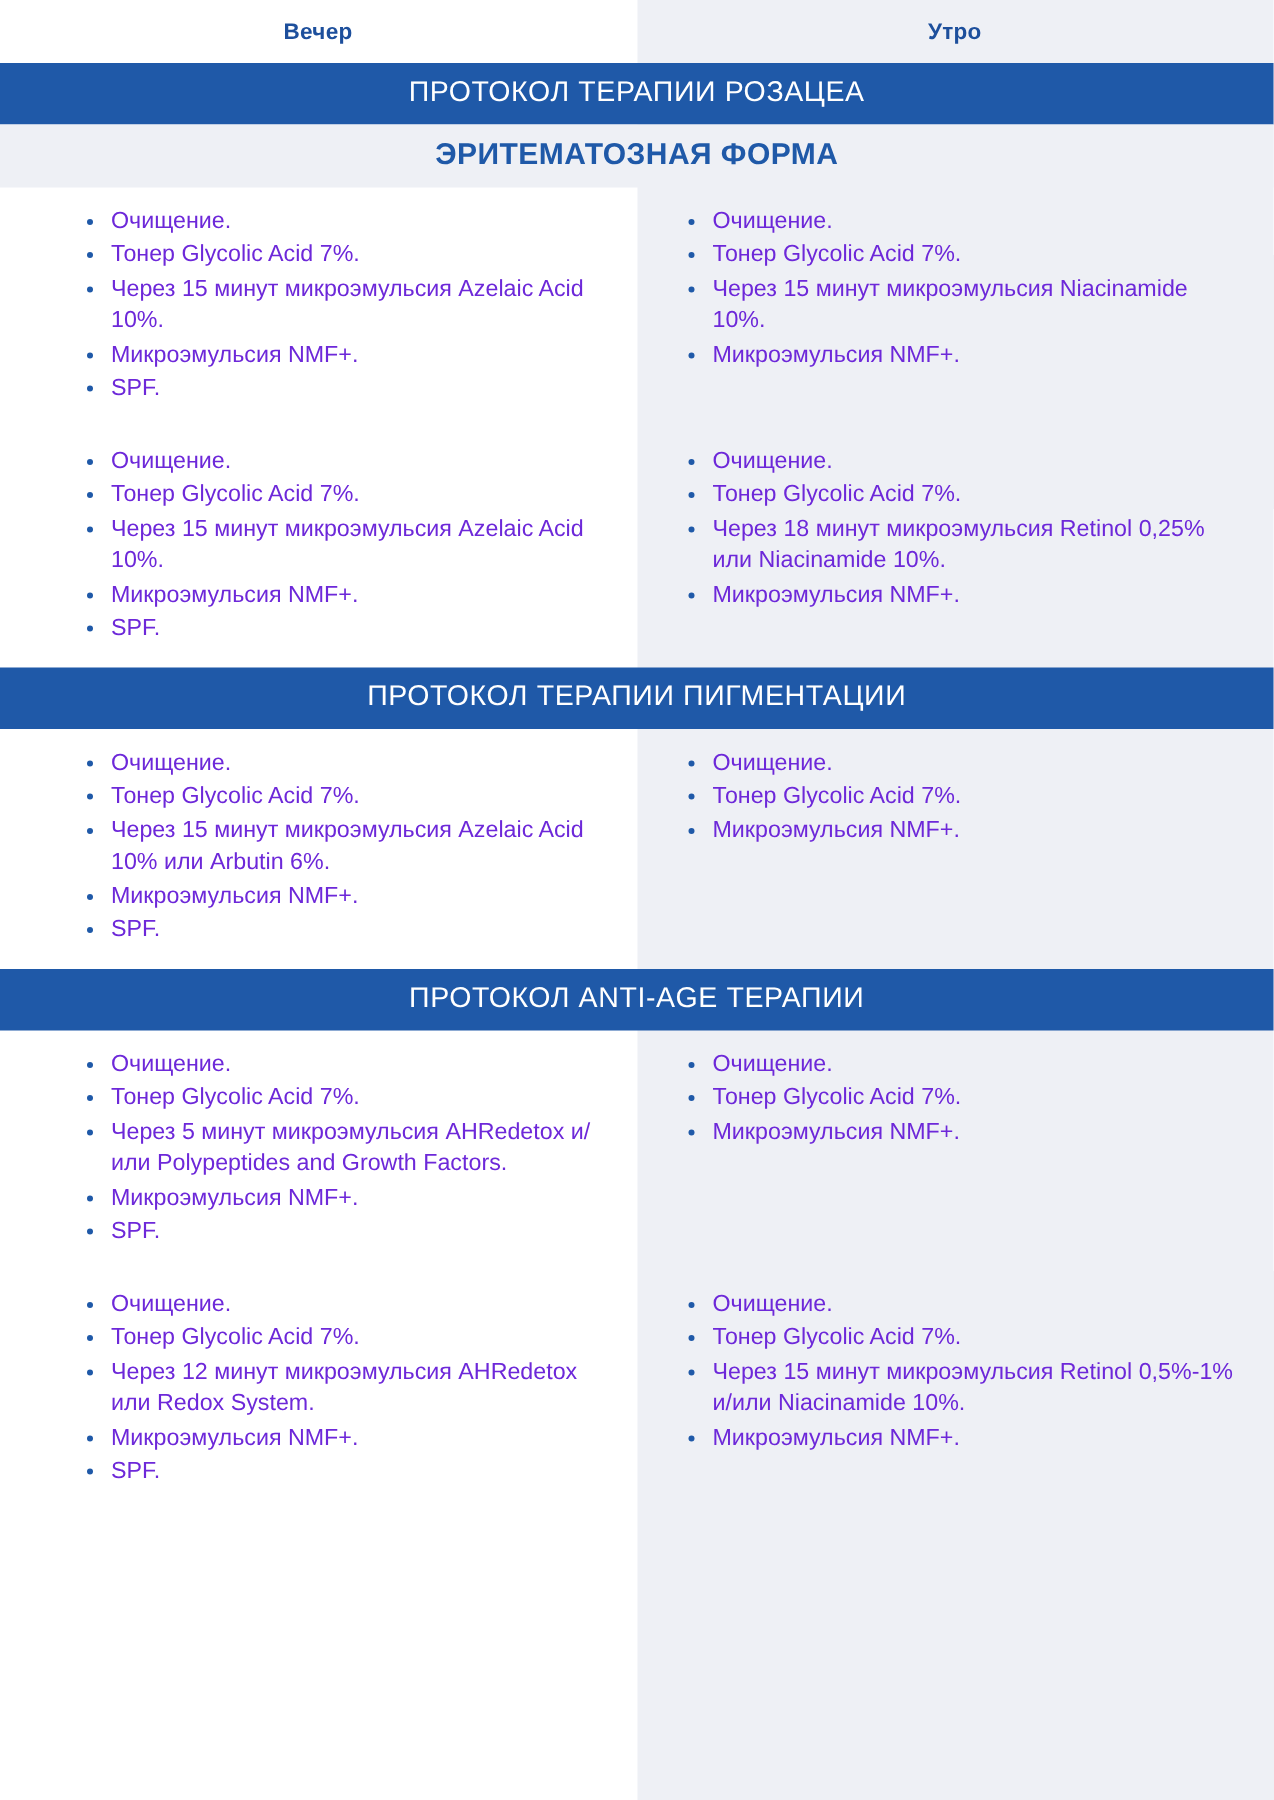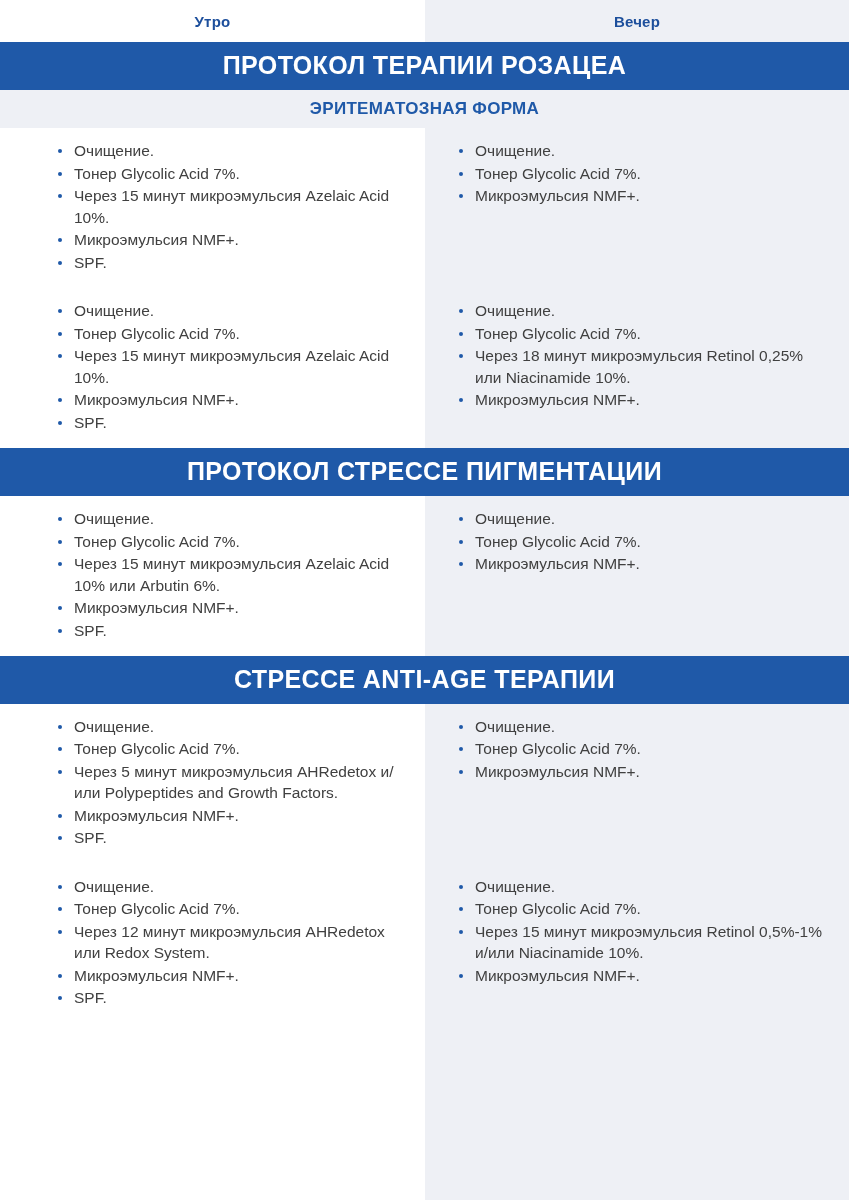--- a/index.html
+++ b/index.html
@@ -49,32 +49,32 @@
     letter-spacing: 0.2px;
   }
   .head-cell.evening {
     flex: 0 0 424px;
   }
   
   .band-blue {
     background: #1f59a8;
     color: #ffffff;
     text-align: center;
-    font-size: 25px;
-    font-weight: bold;
+    font-size: 19px;
+    font-weight: normal;
     letter-spacing: 0.4px;
     padding: 9px 0 10px 0;
     line-height: 1.15;
   }
   
   .band-light {
     background: #eef0f5;
     color: #1f59a8;
     text-align: center;
-    font-size: 17px;
+    font-size: 20px;
     font-weight: bold;
     letter-spacing: 0.3px;
     padding: 9px 0 10px 0;
     line-height: 1.15;
   }
   
   .row {
     display: flex;
     align-items: stretch;
   }
@@ -88,21 +88,21 @@
   }
   ul.steps {
     margin: 0;
     padding: 0;
     list-style: none;
   }
   ul.steps li {
     position: relative;
     font-size: 15.5px;
     line-height: 21.5px;
-    color: #404040;
+    color: #6d28d9;
     padding: 0 16px 0 22px;
     margin-bottom: 1px;
   }
   .col.morning ul.steps li {
     margin-left: 52px;
     padding-right: 30px;
   }
   .col.evening ul.steps li {
     margin-left: 28px;
     padding-right: 22px;
@@ -123,41 +123,42 @@
 </style>
 </head>
 <body>
 
 <div class="sheet">
   <div class="evening-bg"></div>
 
   <div class="content">
 
     <div class="head-row">
+      <div class="head-cell evening">Вечер</div>
       <div class="head-cell morning">Утро</div>
-      <div class="head-cell evening">Вечер</div>
     </div>
 
     <div class="band-blue">ПРОТОКОЛ ТЕРАПИИ РОЗАЦЕА</div>
 
     <div class="band-light">ЭРИТЕМАТОЗНАЯ ФОРМА</div>
     <div class="row">
       <div class="col morning">
         <ul class="steps">
           <li>Очищение.</li>
           <li>Тонер Glycolic Acid 7%.</li>
           <li>Через 15 минут микроэмульсия Azelaic Acid 10%.</li>
           <li>Микроэмульсия NMF+.</li>
           <li>SPF.</li>
         </ul>
       </div>
       <div class="col evening">
         <ul class="steps">
           <li>Очищение.</li>
           <li>Тонер Glycolic Acid 7%.</li>
+          <li>Через 15 минут микроэмульсия Niacinamide 10%.</li>
           <li>Микроэмульсия NMF+.</li>
         </ul>
       </div>
     </div>
 
     <div class="row">
       <div class="col morning">
         <ul class="steps">
           <li>Очищение.</li>
           <li>Тонер Glycolic Acid 7%.</li>
@@ -169,41 +170,41 @@
       <div class="col evening">
         <ul class="steps">
           <li>Очищение.</li>
           <li>Тонер Glycolic Acid 7%.</li>
           <li>Через 18 минут микроэмульсия Retinol 0,25% или Niacinamide 10%.</li>
           <li>Микроэмульсия NMF+.</li>
         </ul>
       </div>
     </div>
 
-    <div class="band-blue">ПРОТОКОЛ СТРЕССЕ ПИГМЕНТАЦИИ</div>
+    <div class="band-blue">ПРОТОКОЛ ТЕРАПИИ ПИГМЕНТАЦИИ</div>
     <div class="row">
       <div class="col morning">
         <ul class="steps">
           <li>Очищение.</li>
           <li>Тонер Glycolic Acid 7%.</li>
           <li>Через 15 минут микроэмульсия Azelaic Acid 10% или Arbutin 6%.</li>
           <li>Микроэмульсия NMF+.</li>
           <li>SPF.</li>
         </ul>
       </div>
       <div class="col evening">
         <ul class="steps">
           <li>Очищение.</li>
           <li>Тонер Glycolic Acid 7%.</li>
           <li>Микроэмульсия NMF+.</li>
         </ul>
       </div>
     </div>
 
-    <div class="band-blue">СТРЕССЕ ANTI-AGE ТЕРАПИИ</div>
+    <div class="band-blue">ПРОТОКОЛ ANTI-AGE ТЕРАПИИ</div>
     <div class="row">
       <div class="col morning">
         <ul class="steps">
           <li>Очищение.</li>
           <li>Тонер Glycolic Acid 7%.</li>
           <li>Через 5 минут микроэмульсия AHRedetox и/или Polypeptides and Growth Factors.</li>
           <li>Микроэмульсия NMF+.</li>
           <li>SPF.</li>
         </ul>
       </div>

